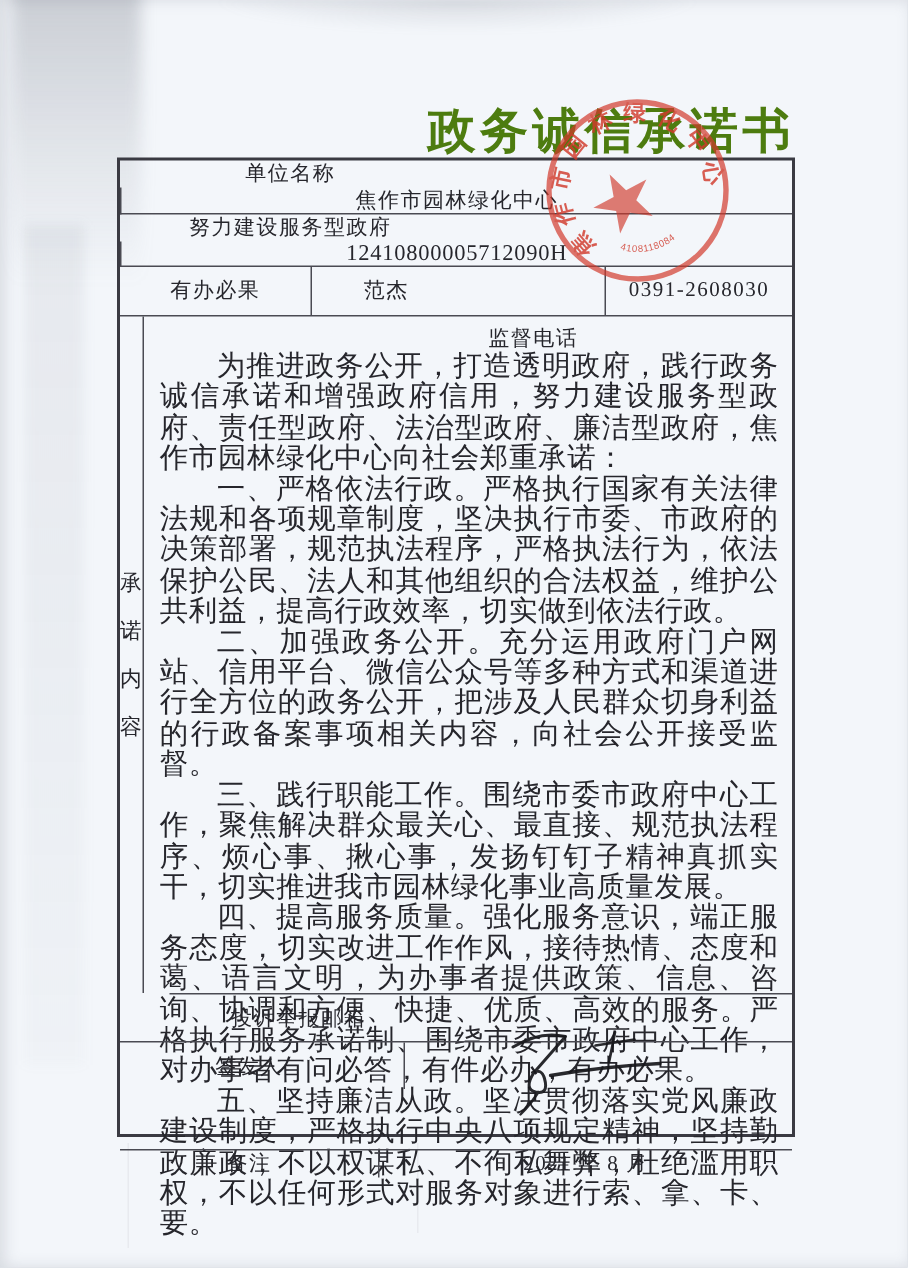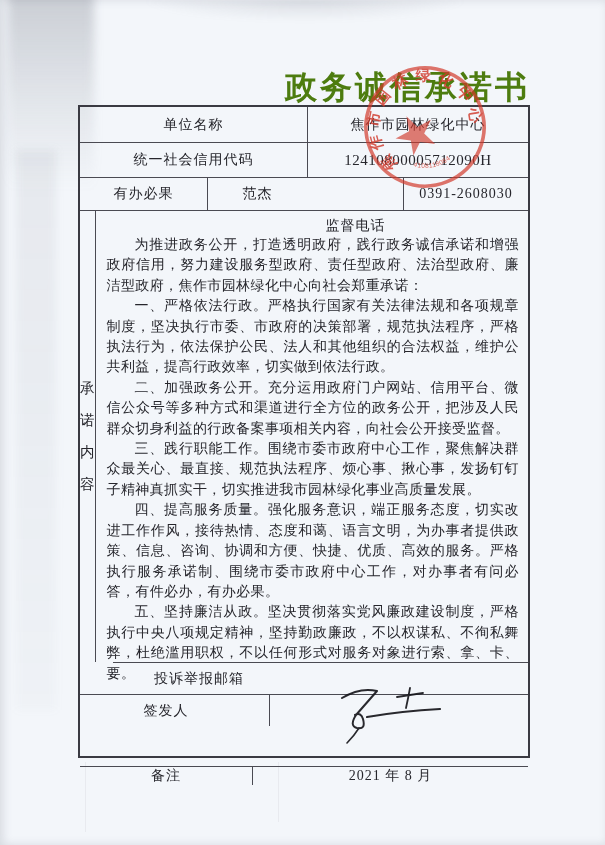--- a/index.html
+++ b/index.html
@@ -45,40 +45,40 @@
   .row{display:flex;box-sizing:border-box;flex:0 0 auto;}
   .row + .row{border-top:1px solid #4a4a52;}
   .cell{
     display:flex;align-items:center;justify-content:center;
     box-sizing:border-box;text-align:center;letter-spacing:1px;
   }
   .cell + .cell{border-left:1px solid #4a4a52;}
   .grow{flex:1 1 auto;}
   .mono-digits{letter-spacing:.5px;font-size:15px;}
 
-  .r1,.r2{height:35px;}
+  .r1,.r2{height:35px;flex-direction:column;}
   .r3{height:33px;}
   .r4{height:452px;}
   .r5{height:32px;margin-left:33px;}
   .r6{height:32px;gap:17px;}
   .r7{flex:1 1 auto;margin-top:40px;}
 
   .w-label12{width:227px;}
   .w-r3a{width:127px;} .w-r3b{width:100px;} .w-r3c{width:96px;margin-top:48px;}
   .w-blabel{width:172px;}
 
   .content-label-cell{
     width:45px;flex-direction:column;justify-content:center;gap:13px;
     font-size:14.5px;letter-spacing:0;
   }
   .content-cell{
     display:block;padding:24px 9px 0 11px;text-align:justify;letter-spacing:.4px;
   }
   .content-cell p{
-    margin:0;text-indent:2em;font-size:14px;line-height:20.4px;color:#26262c;
+    margin:0;text-indent:2em;font-size:19px;line-height:20.4px;color:#26262c;
   }
 
   .seal{position:absolute;left:341px;top:43px;width:168px;height:168px;pointer-events:none;}
   .signature{position:absolute;left:330px;top:684px;width:132px;height:60px;pointer-events:none;}
 </style>
 </head>
 <body>
 
 <div class="page">
 
@@ -91,21 +91,21 @@
   <h1 class="title">政务诚信承诺书</h1>
 
   <div class="ctable">
 
     <div class="row r1">
       <div class="cell w-label12">单位名称</div>
       <div class="cell grow">焦作市园林绿化中心</div>
     </div>
 
     <div class="row r2">
-      <div class="cell w-label12">统一社会信用代码</div>
+      <div class="cell w-label12">努力建设服务型政府</div>
       <div class="cell grow mono-digits">12410800005712090H</div>
     </div>
 
     <div class="row r3">
       <div class="cell w-r3a">有办必果</div>
       <div class="cell w-r3b">范杰</div>
       <div class="cell w-r3c">监督电话</div>
       <div class="cell grow">0391-2608030</div>
     </div>
 

